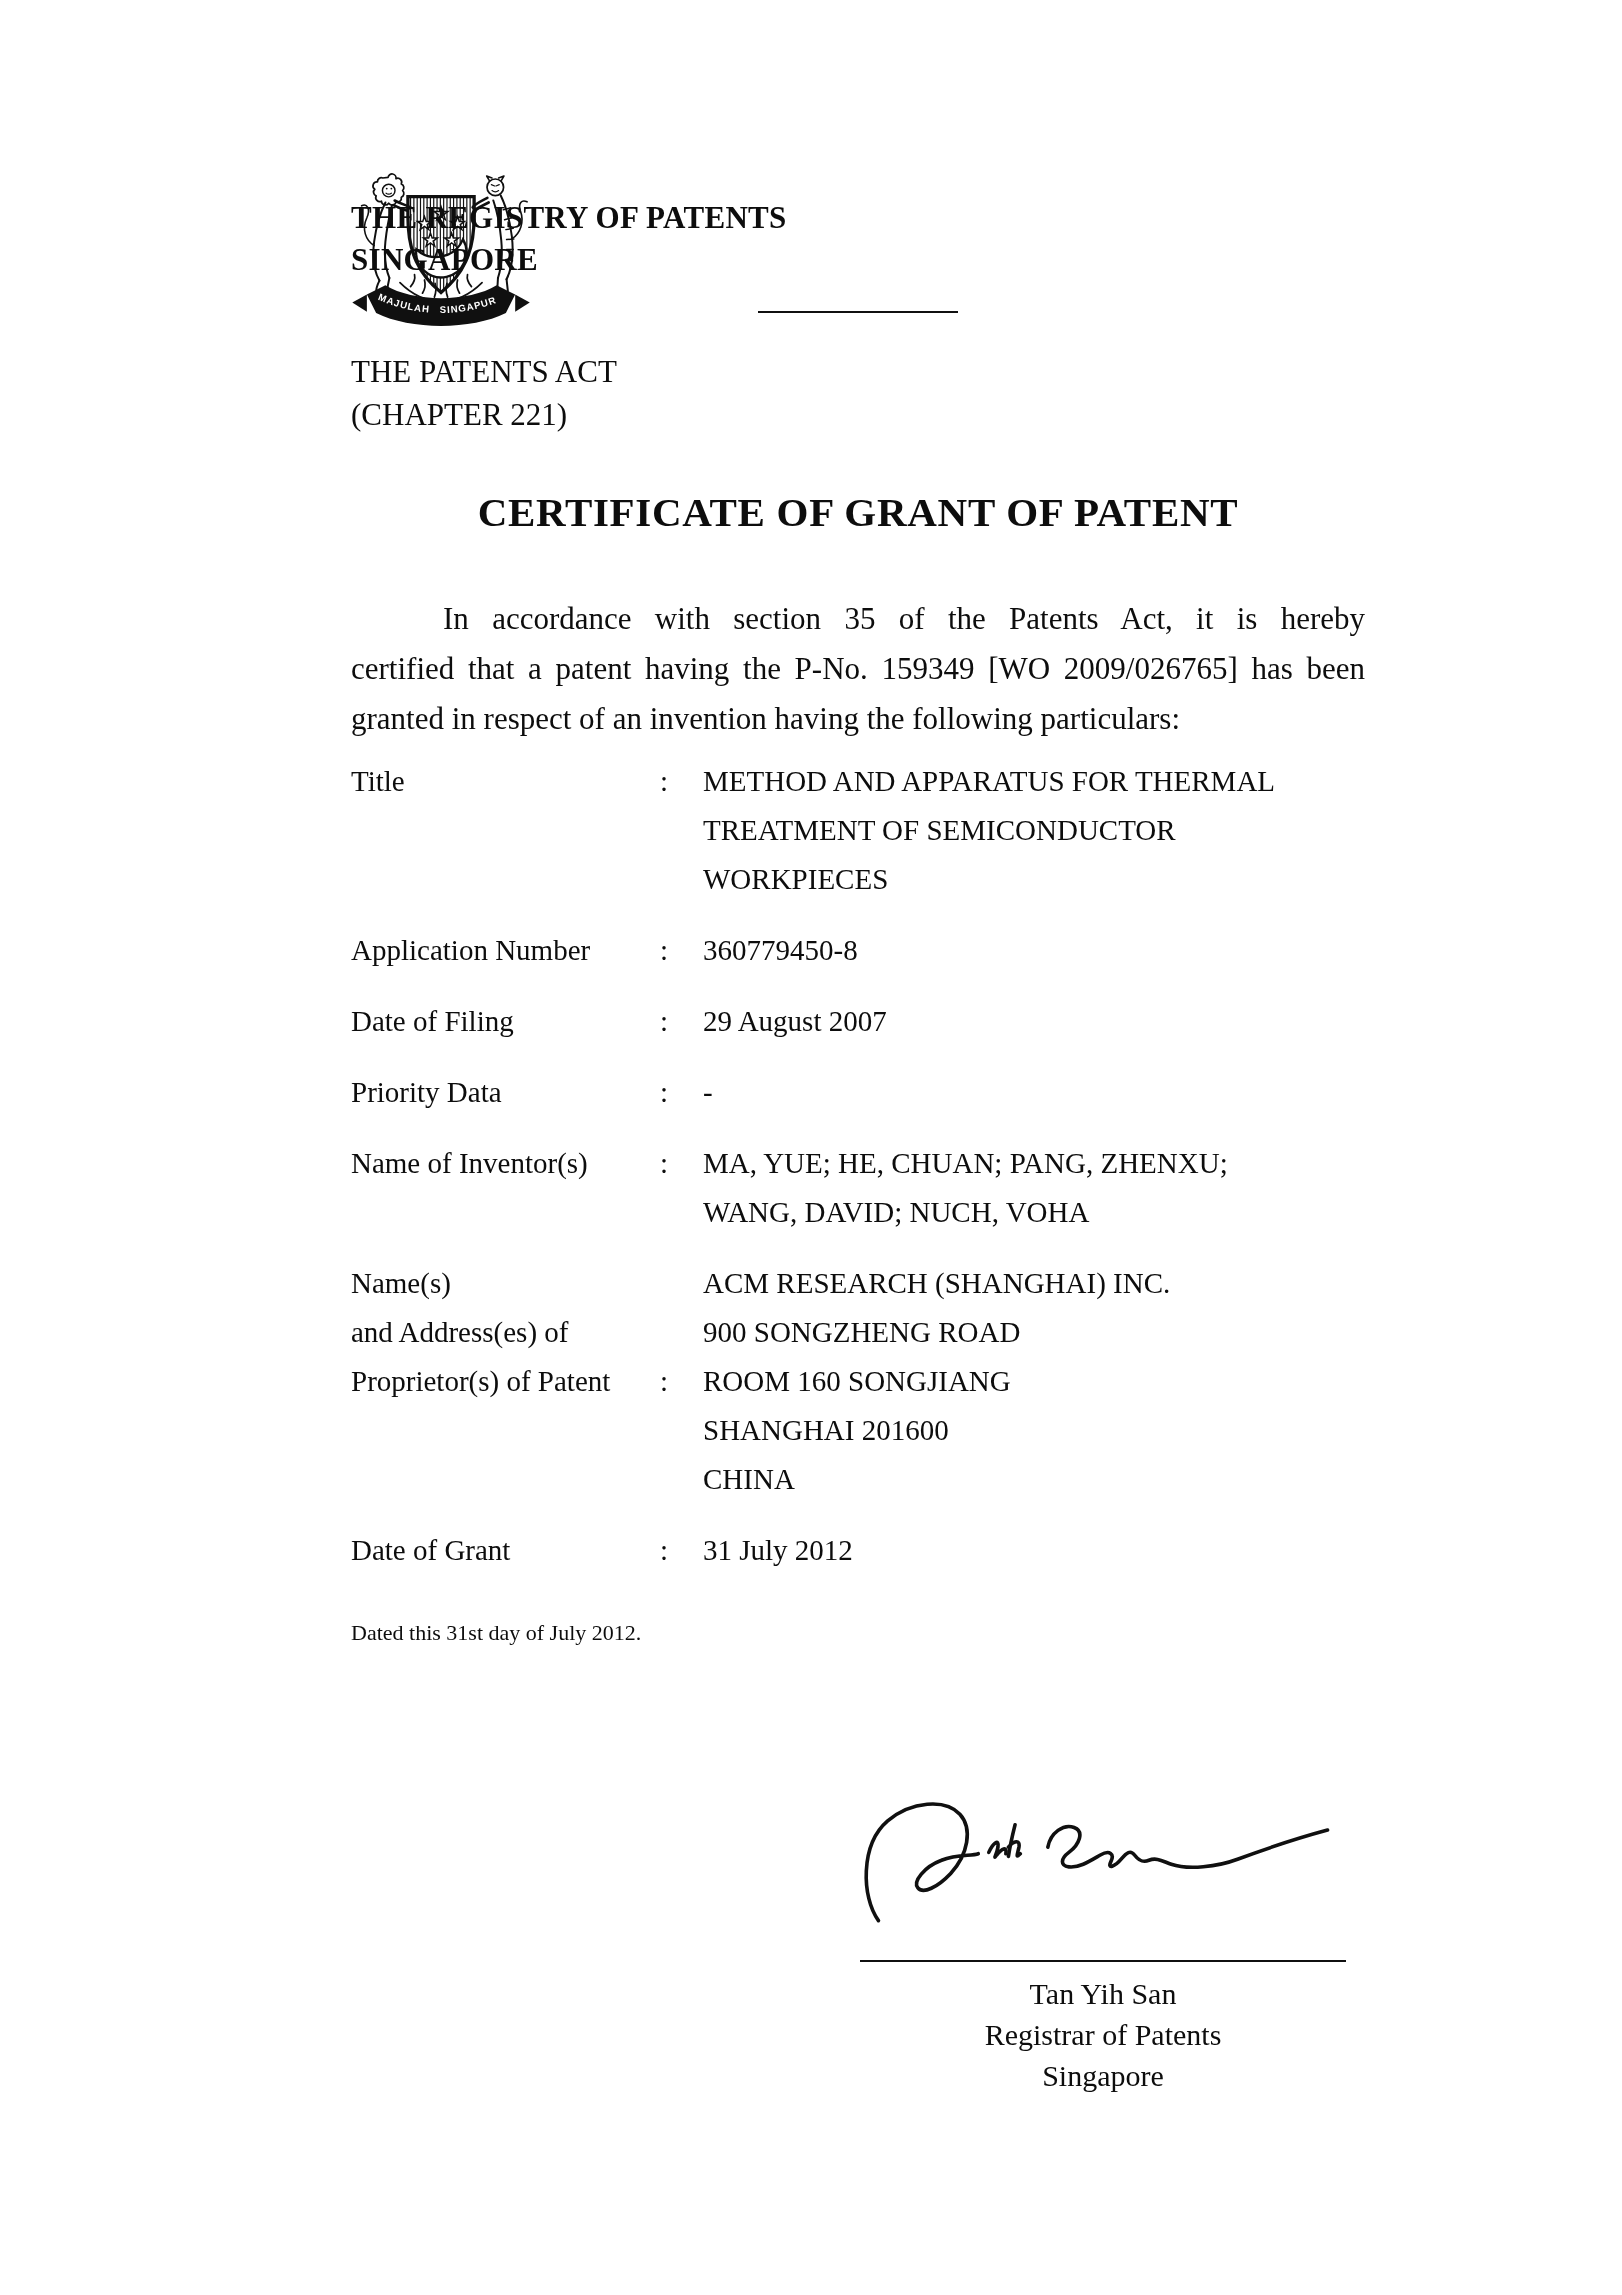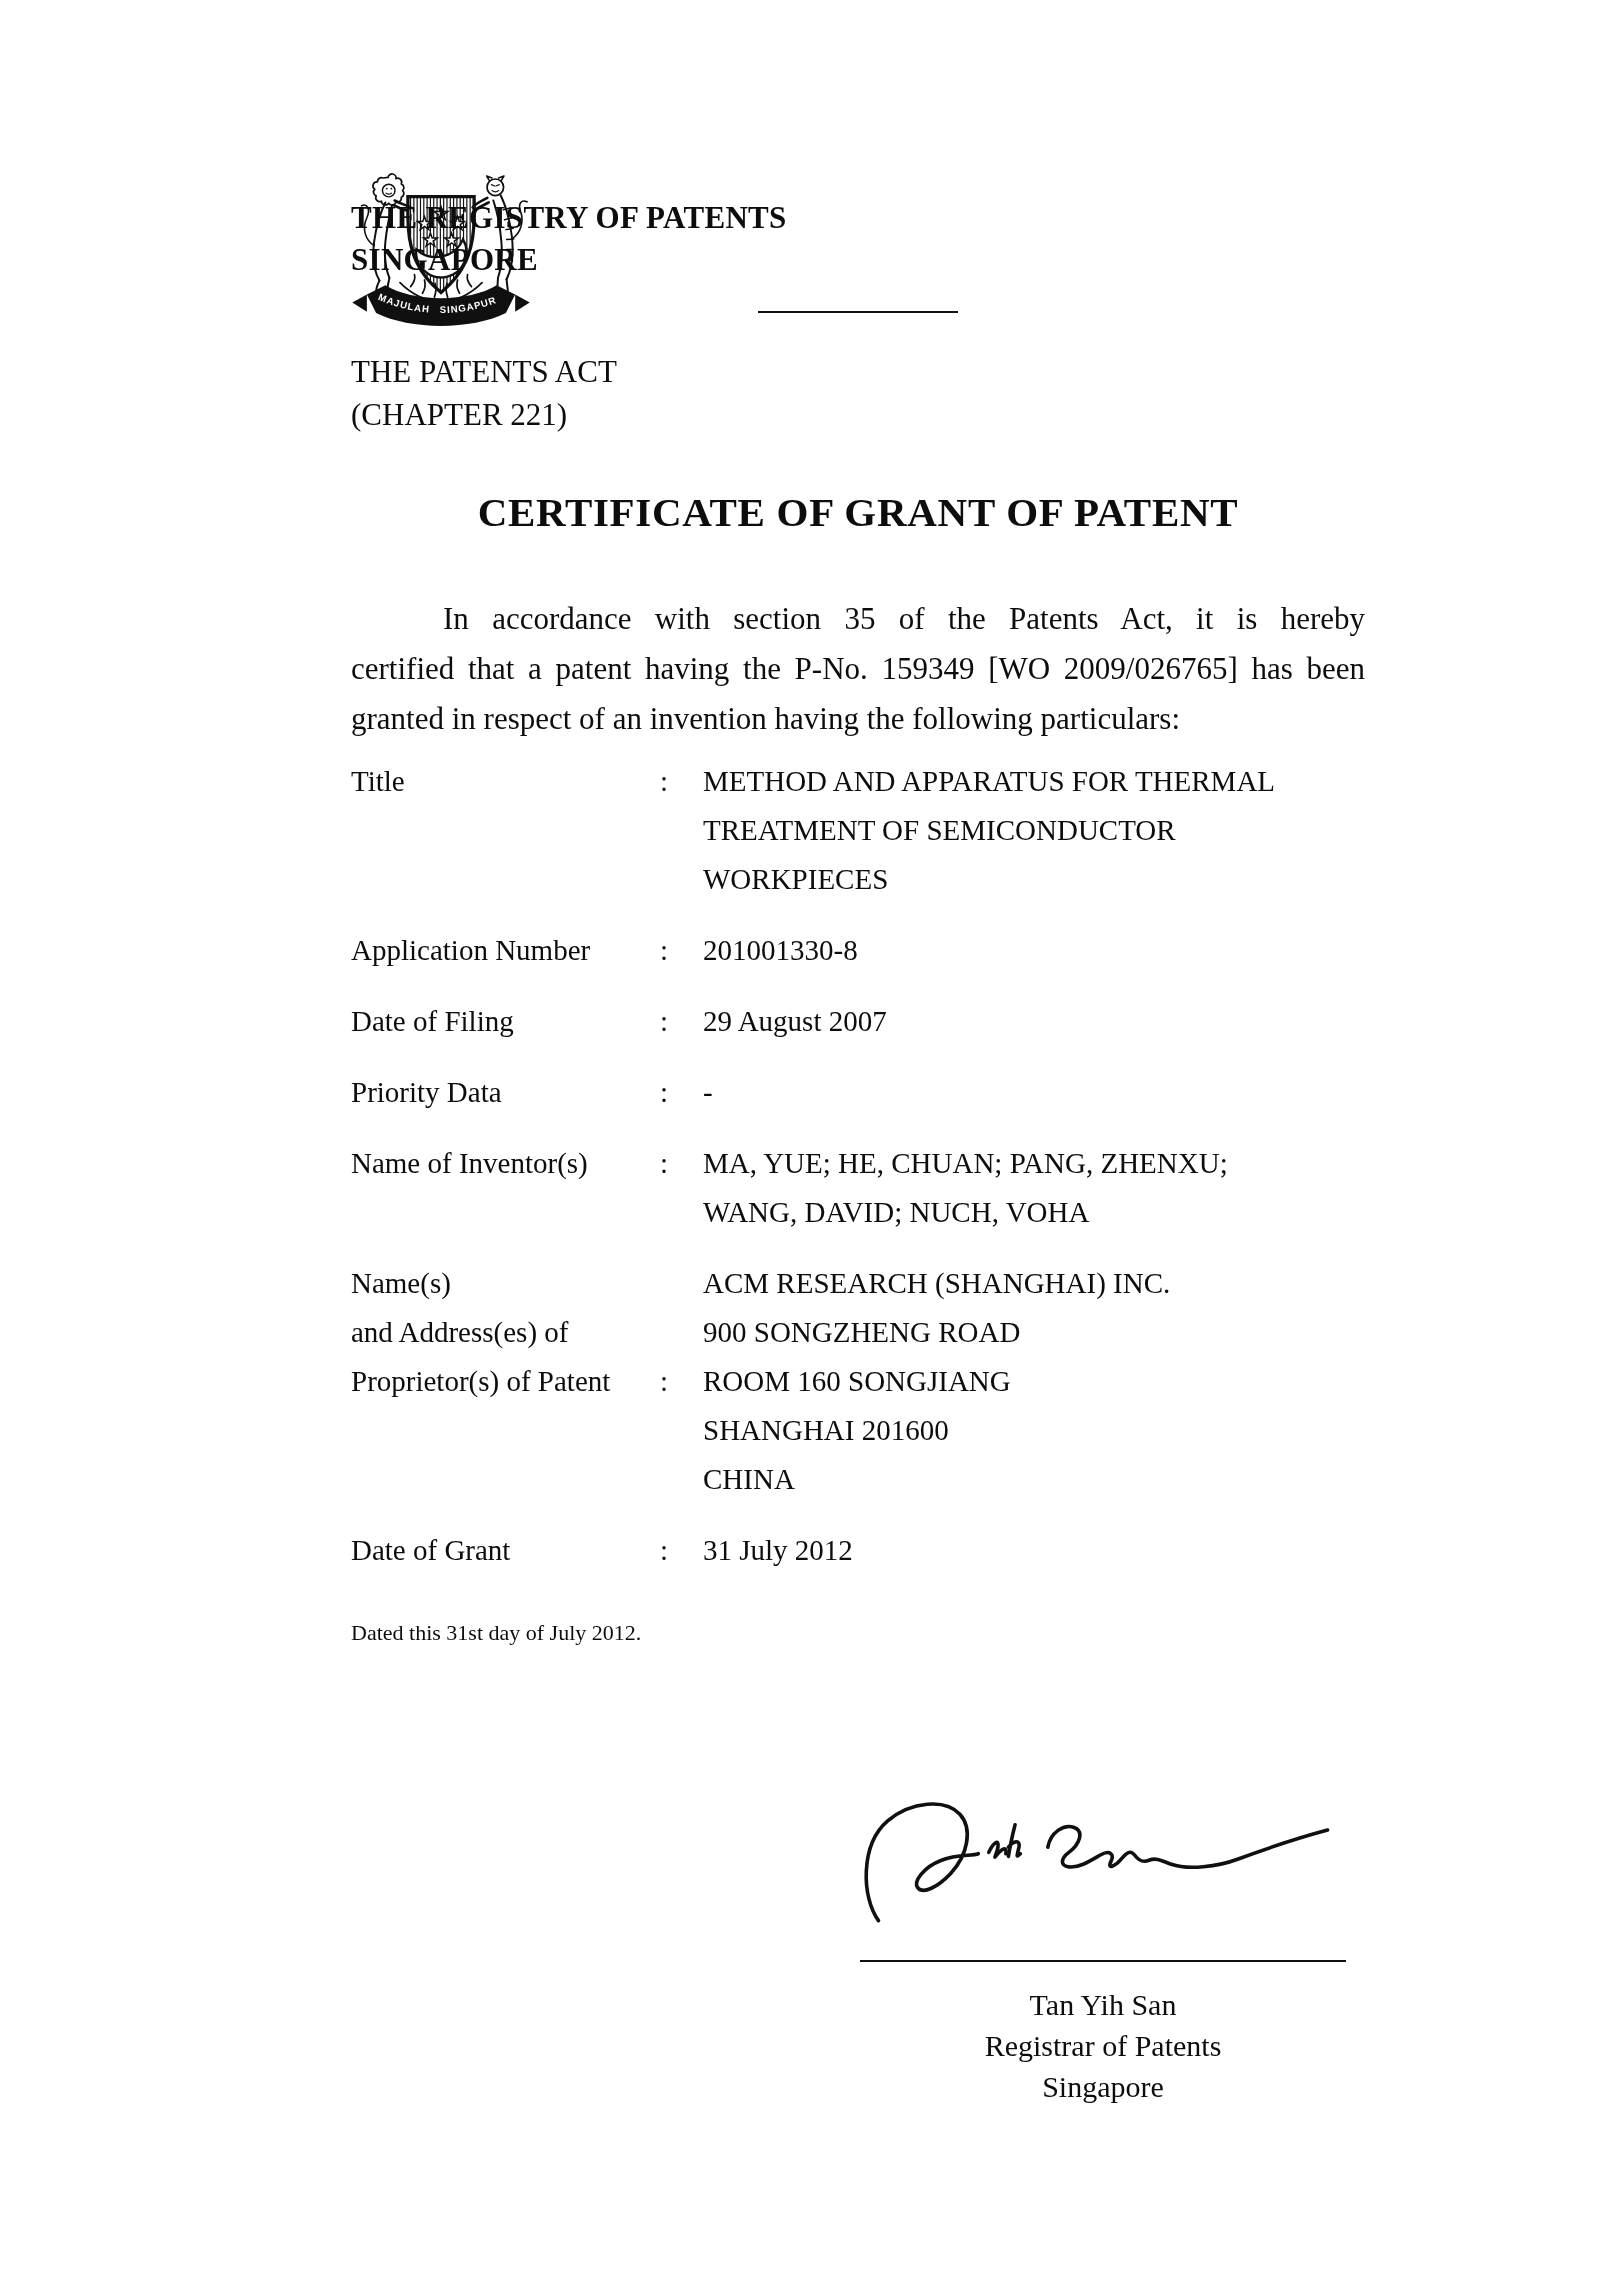--- a/index.html
+++ b/index.html
@@ -28,21 +28,21 @@
   .fields { margin-top:13px; font-size:29px; }
   .field { display:grid; grid-template-columns:309px 43px 1fr; line-height:49px; margin-bottom:22px; }
   .field .lbl, .field .val { white-space:nowrap; }
   .colon-low { padding-top:98px; }
 
   .dated { text-align:left; font-size:22px; line-height:50px; margin-top:33px; }
 
   .sig-block { position:absolute; right:277px; top:1792px; width:486px; }
   .sig-scrawl { display:block; width:486px; height:151px; }
   .sig-line { border-top:2px solid #101010; margin-top:17px; }
-  .sig-text { text-align:center; font-size:30px; line-height:41px; padding-top:22px; }
+  .sig-text { text-align:center; font-size:30px; line-height:41px; padding-top:11px; }
 
   .ink { stroke:#101010; fill:none; stroke-linecap:round; stroke-linejoin:round; }
 </style>
 </head>
 <body>
 
 <div class="page">
 
   <svg class="emblem" viewBox="0 0 290 240" xmlns="http://www.w3.org/2000/svg">
     <defs>
@@ -169,21 +169,21 @@
         <div class="val">
           <div>METHOD AND APPARATUS FOR THERMAL</div>
           <div>TREATMENT OF SEMICONDUCTOR</div>
           <div>WORKPIECES</div>
         </div>
       </div>
 
       <div class="field">
         <div class="lbl">Application Number</div>
         <div>:</div>
-        <div class="val">201001330-8</div>
+        <div class="val">360779450-8</div>
       </div>
 
       <div class="field">
         <div class="lbl">Date of Filing</div>
         <div>:</div>
         <div class="val">29 August 2007</div>
       </div>
 
       <div class="field">
         <div class="lbl">Priority Data</div>

